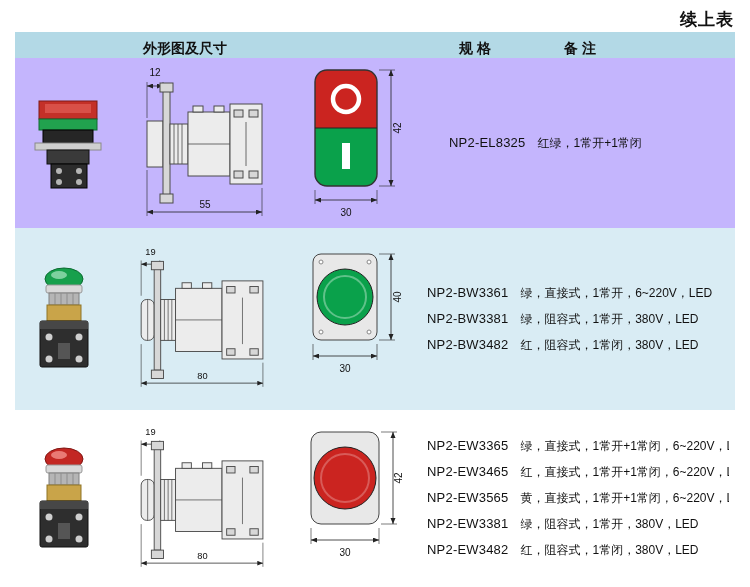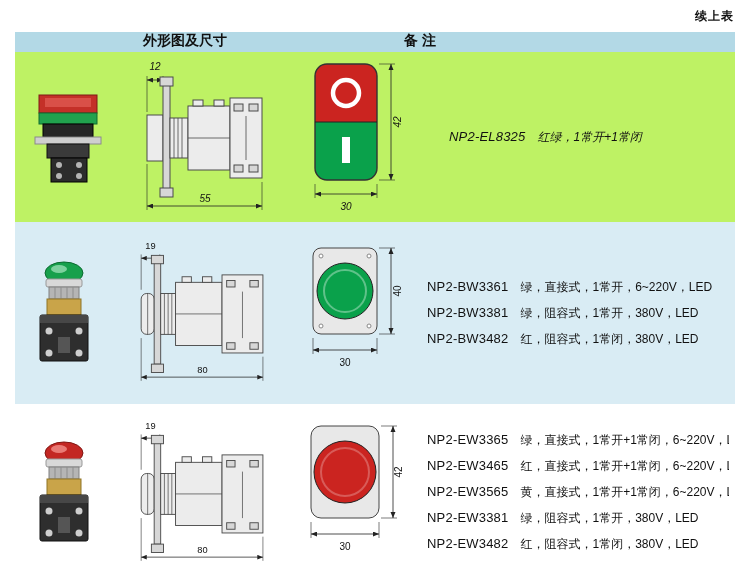--- a/index.html
+++ b/index.html
@@ -5,37 +5,37 @@
   * { margin:0; padding:0; box-sizing:border-box; }
   html,body { background:#ffffff; }
   body {
     width:750px; height:587px; overflow:hidden;
     font-family:"Liberation Sans","DejaVu Sans",sans-serif; color:#111;
   }
   .page { position:relative; width:750px; height:587px; background:#fff; }
 
   .continued {
     position:absolute; top:8px; right:16px;
-    font-size:12px; font-weight:bold; letter-spacing:1px;
+    font-size:17px; font-weight:bold; letter-spacing:1px;
   }
 
   .catalog { position:absolute; top:32px; left:15px; width:720px; }
 
   
   .thead {
-    display:flex; align-items:flex-start; height:20px;
-    background:#b3d9e6; font-size:14px; font-weight:bold;gap:20px;
+    display:flex; align-items:flex-end; height:26px;
+    background:#b3d9e6; font-size:14px; font-weight:bold;
   }
   .th-drawing { width:340px; text-align:center; }
   .th-spec    { width:120px; text-align:center; margin-left:60px; }
   .th-note    { width:70px;  text-align:center; margin-left:10px; }
 
   
   .row { display:flex; align-items:center; padding:4px 6px 4px 10px; }
-  .row-1 { height:170px; background:#bef264;font-style:italic; }
+  .row-1 { height:170px; background:#c4b5fd; }
   .row-2 { height:182px; background:#d9ecf4; }
   .row-3 { height:177px; background:#ffffff; }
 
   .cell-photo   { width:88px; display:flex; justify-content:center; align-items:center; }
   .cell-drawing { width:158px; margin-left:4px; display:flex; justify-content:center; }
   .cell-front   { width:104px; margin-left:28px; display:flex; justify-content:center; }
   .cell-spec    { flex:1; margin-left:20px; display:flex; flex-direction:column;
                   justify-content:center; gap:9px; overflow:hidden; }
   .spec-pad { padding-left:22px; }
 
@@ -69,20 +69,21 @@
 </svg>
 
 <div class="page">
 
   <div class="continued">续上表</div>
 
   <div class="catalog">
 
     <div class="thead">
       <div class="th-drawing">外形图及尺寸</div>
+      <div class="th-spec">规 格</div>
       <div class="th-note">备 注</div>
     </div>
 
     <div class="row row-1">
 
       <div class="cell-photo">
         <svg width="84" height="100" viewBox="0 0 84 100">
           <rect x="12" y="8" width="58" height="18" fill="#c43028" stroke="#7e1b16"></rect>
           <rect x="18" y="11" width="46" height="9" fill="#d95048" stroke="none"></rect>
           <rect x="12" y="26" width="58" height="11" fill="#21a24e" stroke="#116b31"></rect>

